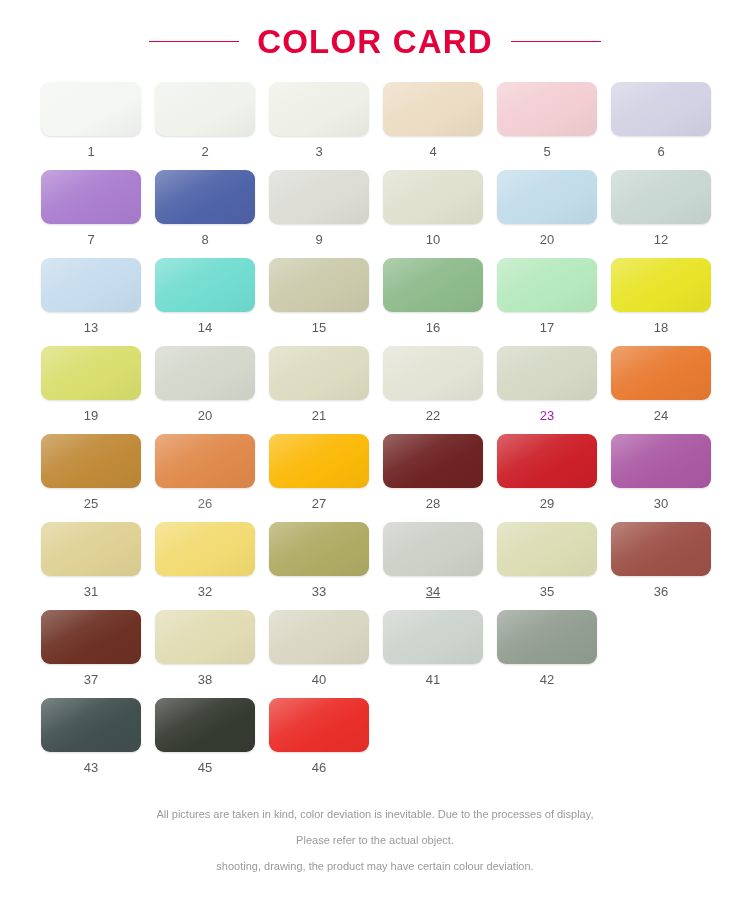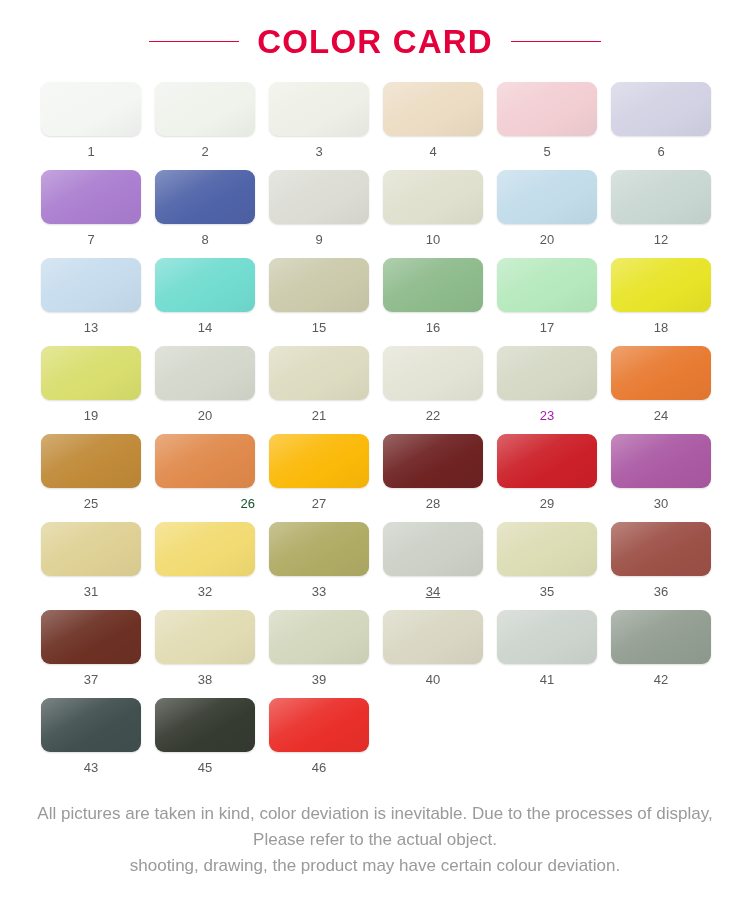--- a/index.html
+++ b/index.html
@@ -91,21 +91,21 @@
   }
 
   
   .footer {
     position: absolute;
     left: 0;
     right: 0;
     bottom: 18px;
     text-align: center;
     color: #9a9a9a;
-    font-size: 17px;
+    font-size: 11px;
     line-height: 26px;
     font-family: "Liberation Sans", sans-serif;
   }
   .footer p {
     margin: 0;
   }
 </style>
 </head>
 <body>
 
@@ -222,21 +222,21 @@
           <div class="cell-label" style="color: rgb(90, 90, 90);">24</div>
         </div>
       </div>
       <div class="row">
         <div class="cell">
           <div class="swatch" style="background: rgb(192, 138, 56);"></div>
           <div class="cell-label" style="color: rgb(90, 90, 90);">25</div>
         </div>
         <div class="cell">
           <div class="swatch" style="background: rgb(224, 138, 76);"></div>
-          <div class="cell-label" style="color: #14532d; text-align: right;">26</div>
+          <div class="cell-label" style="color: #737373;">26</div>
         </div>
         <div class="cell">
           <div class="swatch" style="background: rgb(251, 185, 8);"></div>
           <div class="cell-label" style="color: rgb(90, 90, 90);">27</div>
         </div>
         <div class="cell">
           <div class="swatch" style="background: rgb(111, 35, 35);"></div>
           <div class="cell-label" style="color: rgb(90, 90, 90);">28</div>
         </div>
         <div class="cell">
@@ -275,24 +275,20 @@
         </div>
       </div>
       <div class="row">
         <div class="cell">
           <div class="swatch" style="background: rgb(109, 49, 36);"></div>
           <div class="cell-label" style="color: rgb(90, 90, 90);">37</div>
         </div>
         <div class="cell">
           <div class="swatch" style="background: rgb(226, 220, 180);"></div>
           <div class="cell-label" style="color: rgb(90, 90, 90);">38</div>
-        </div>
-        <div class="cell">
-          <div class="swatch" style="background: rgb(211, 215, 189);"></div>
-          <div class="cell-label" style="color: rgb(90, 90, 90);">39</div>
         </div>
         <div class="cell">
           <div class="swatch" style="background: rgb(217, 215, 195);"></div>
           <div class="cell-label" style="color: rgb(90, 90, 90);">40</div>
         </div>
         <div class="cell">
           <div class="swatch" style="background: rgb(205, 212, 205);"></div>
           <div class="cell-label" style="color: rgb(90, 90, 90);">41</div>
         </div>
         <div class="cell">

